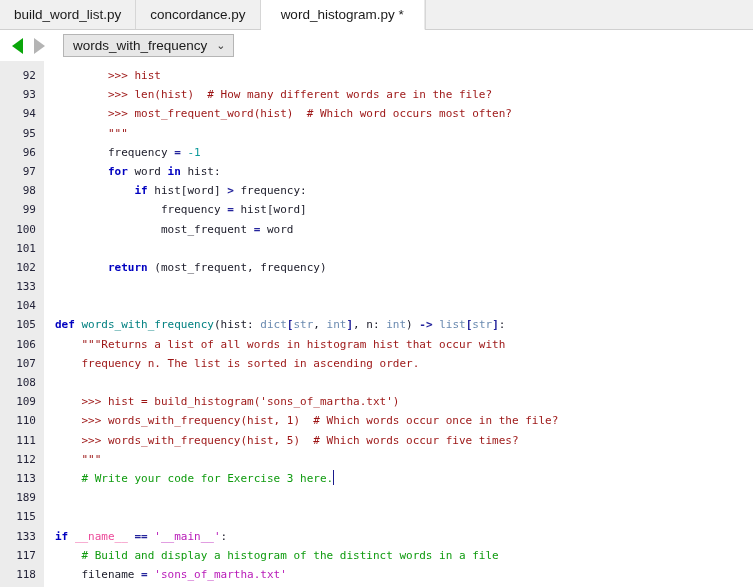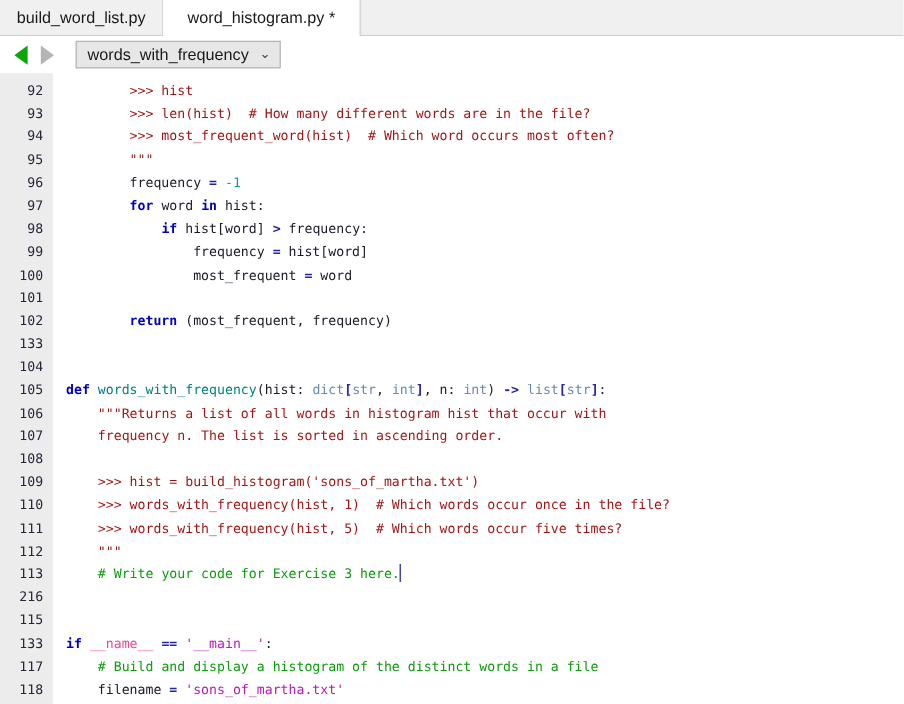--- a/index.html
+++ b/index.html
@@ -150,20 +150,23 @@
     vertical-align: -3px;
     margin-left: 0px;
   }
 </style>
 </head>
 <body>
 
 <div id="tab-bar">
   <div class="tab">
     <span>build_word_list.py</span>
+  </div>
+  <div class="tab">
+    <span>concordance.py</span>
   </div>
   <div class="tab active">
     <span>word_histogram.py *</span>
   </div>
   <div class="tab-filler"></div>
 </div>
 
 <div id="nav-bar">
   <div class="nav-arrow">
     <span class="tri-left"></span>
@@ -194,21 +197,21 @@
       <div>104</div>
       <div>105</div>
       <div>106</div>
       <div>107</div>
       <div>108</div>
       <div>109</div>
       <div>110</div>
       <div>111</div>
       <div>112</div>
       <div>113</div>
-      <div>216</div>
+      <div>189</div>
       <div>115</div>
       <div>133</div>
       <div>117</div>
       <div>118</div>
       <div>119</div>
     </div>
   <div id="code-area"><div class="ln"><span class="pl">        </span><span class="doc">&gt;&gt;&gt; hist</span></div><div class="ln"><span class="pl">        </span><span class="doc">&gt;&gt;&gt; len(hist)  # How many different words are in the file?</span></div><div class="ln"><span class="pl">        </span><span class="doc">&gt;&gt;&gt; most_frequent_word(hist)  # Which word occurs most often?</span></div><div class="ln"><span class="pl">        </span><span class="doc">"""</span></div><div class="ln"><span class="pl">        frequency </span><span class="op">=</span><span class="pl"> </span><span class="num">-1</span></div><div class="ln"><span class="pl">        </span><span class="kw">for</span><span class="pl"> word </span><span class="kw">in</span><span class="pl"> hist:</span></div><div class="ln"><span class="pl">            </span><span class="kw">if</span><span class="pl"> hist[word] </span><span class="op">&gt;</span><span class="pl"> frequency:</span></div><div class="ln"><span class="pl">                frequency </span><span class="op">=</span><span class="pl"> hist[word]</span></div><div class="ln"><span class="pl">                most_frequent </span><span class="op">=</span><span class="pl"> word</span></div><div class="ln">&nbsp;</div><div class="ln"><span class="pl">        </span><span class="kw">return</span><span class="pl"> (most_frequent, frequency)</span></div><div class="ln">&nbsp;</div><div class="ln">&nbsp;</div><div class="ln"><span class="kw">def</span><span class="pl"> </span><span class="def">words_with_frequency</span><span class="pl">(hist: </span><span class="bi">dict</span><span class="op">[</span><span class="bi">str</span><span class="pl">, </span><span class="bi">int</span><span class="op">]</span><span class="pl">, n: </span><span class="bi">int</span><span class="pl">) </span><span class="op">-&gt;</span><span class="pl"> </span><span class="bi">list</span><span class="op">[</span><span class="bi">str</span><span class="op">]</span><span class="pl">:</span></div><div class="ln"><span class="pl">    </span><span class="doc">"""Returns a list of all words in histogram hist that occur with</span></div><div class="ln"><span class="pl">    </span><span class="doc">frequency n. The list is sorted in ascending order.</span></div><div class="ln">&nbsp;</div><div class="ln"><span class="pl">    </span><span class="doc">&gt;&gt;&gt; hist = build_histogram('sons_of_martha.txt')</span></div><div class="ln"><span class="pl">    </span><span class="doc">&gt;&gt;&gt; words_with_frequency(hist, 1)  # Which words occur once in the file?</span></div><div class="ln"><span class="pl">    </span><span class="doc">&gt;&gt;&gt; words_with_frequency(hist, 5)  # Which words occur five times?</span></div><div class="ln"><span class="pl">    </span><span class="doc">"""</span></div><div class="ln"><span class="pl">    </span><span class="com"># Write your code for Exercise 3 here.</span><span class="caret"></span></div><div class="ln">&nbsp;</div><div class="ln">&nbsp;</div><div class="ln"><span class="kw">if</span><span class="pl"> </span><span class="dun">__name__</span><span class="pl"> </span><span class="op">==</span><span class="pl"> </span><span class="str">'__main__'</span><span class="pl">:</span></div><div class="ln"><span class="pl">    </span><span class="com"># Build and display a histogram of the distinct words in a file</span></div><div class="ln"><span class="pl">    filename </span><span class="op">=</span><span class="pl"> </span><span class="str">'sons_of_martha.txt'</span></div><div class="ln"><span class="pl">    hist </span><span class="op">=</span><span class="pl"> build_histogram(filename)</span></div></div>
 </div>
 
 </body></html>

